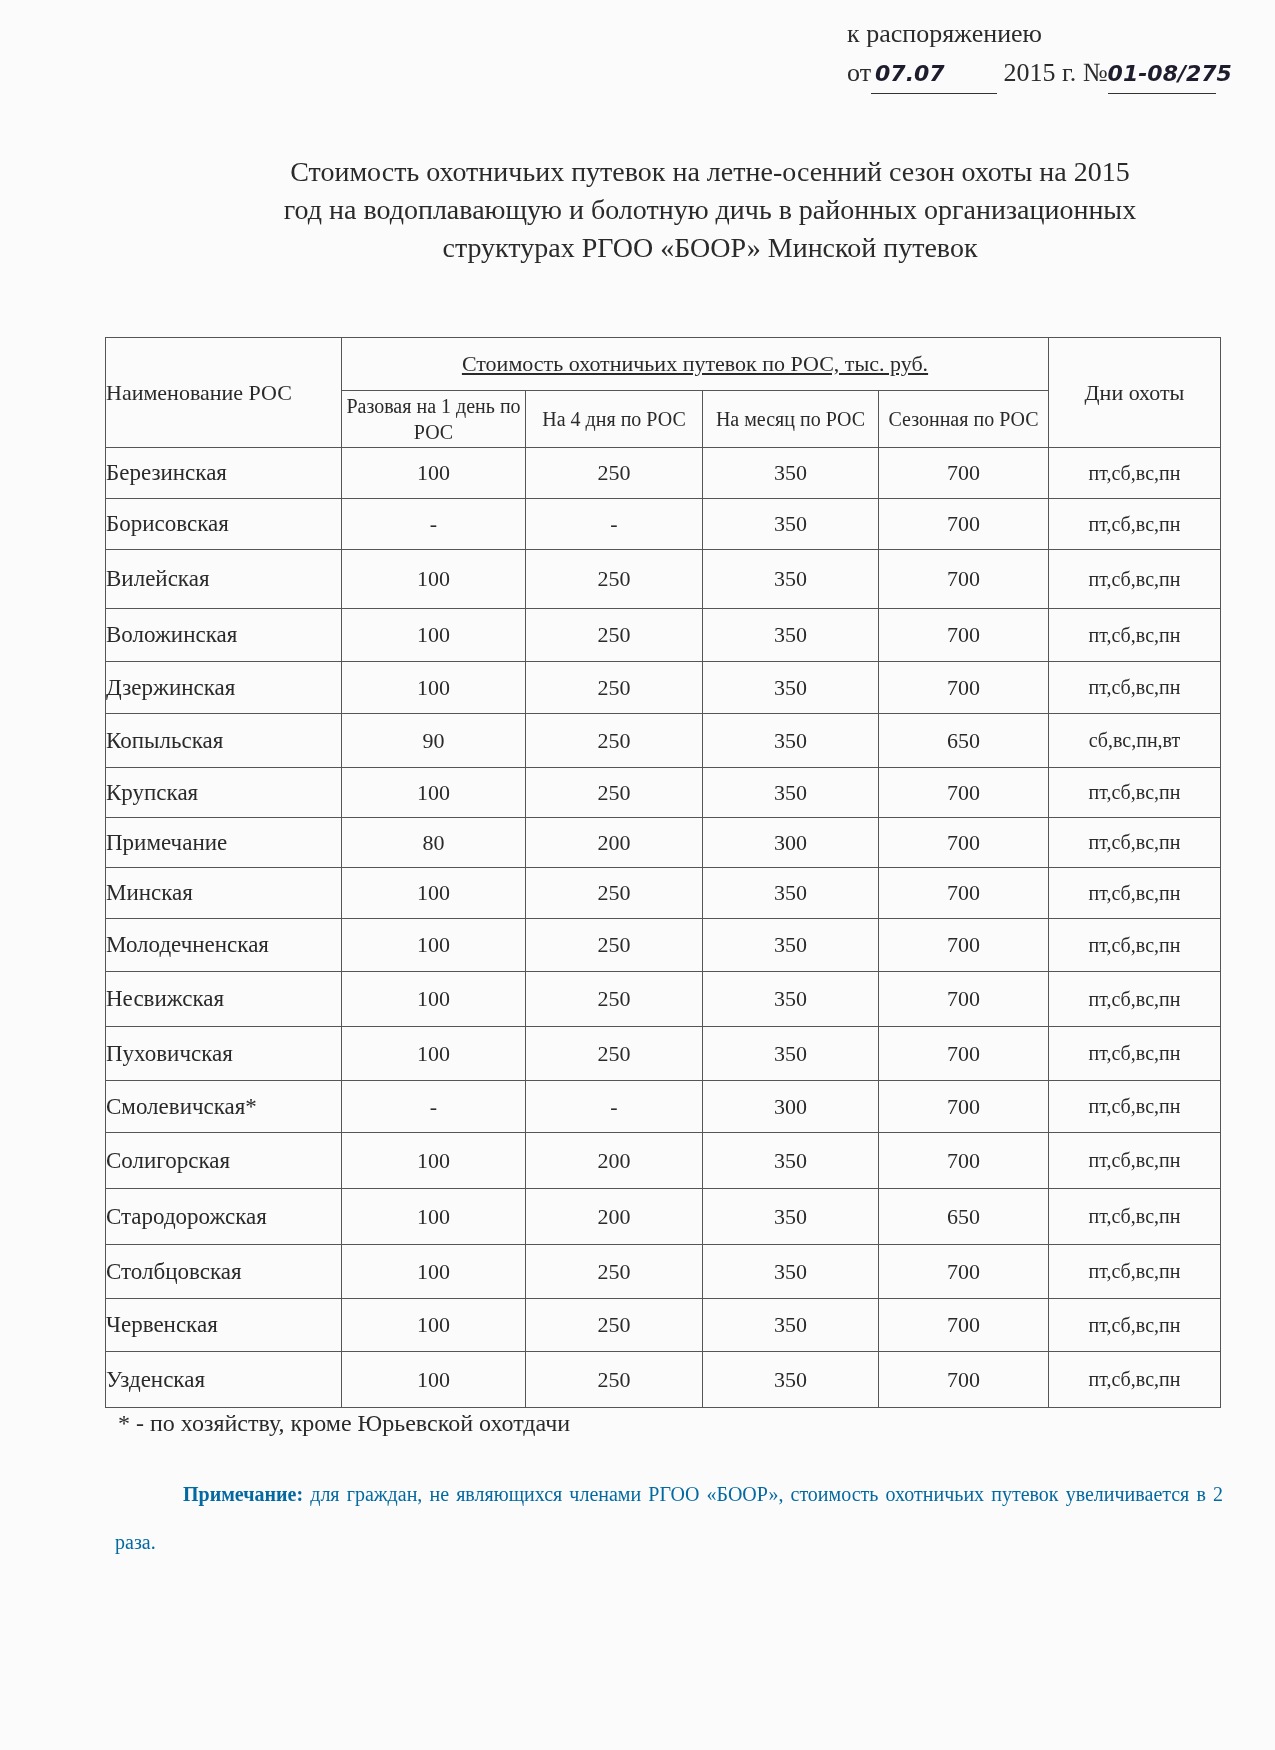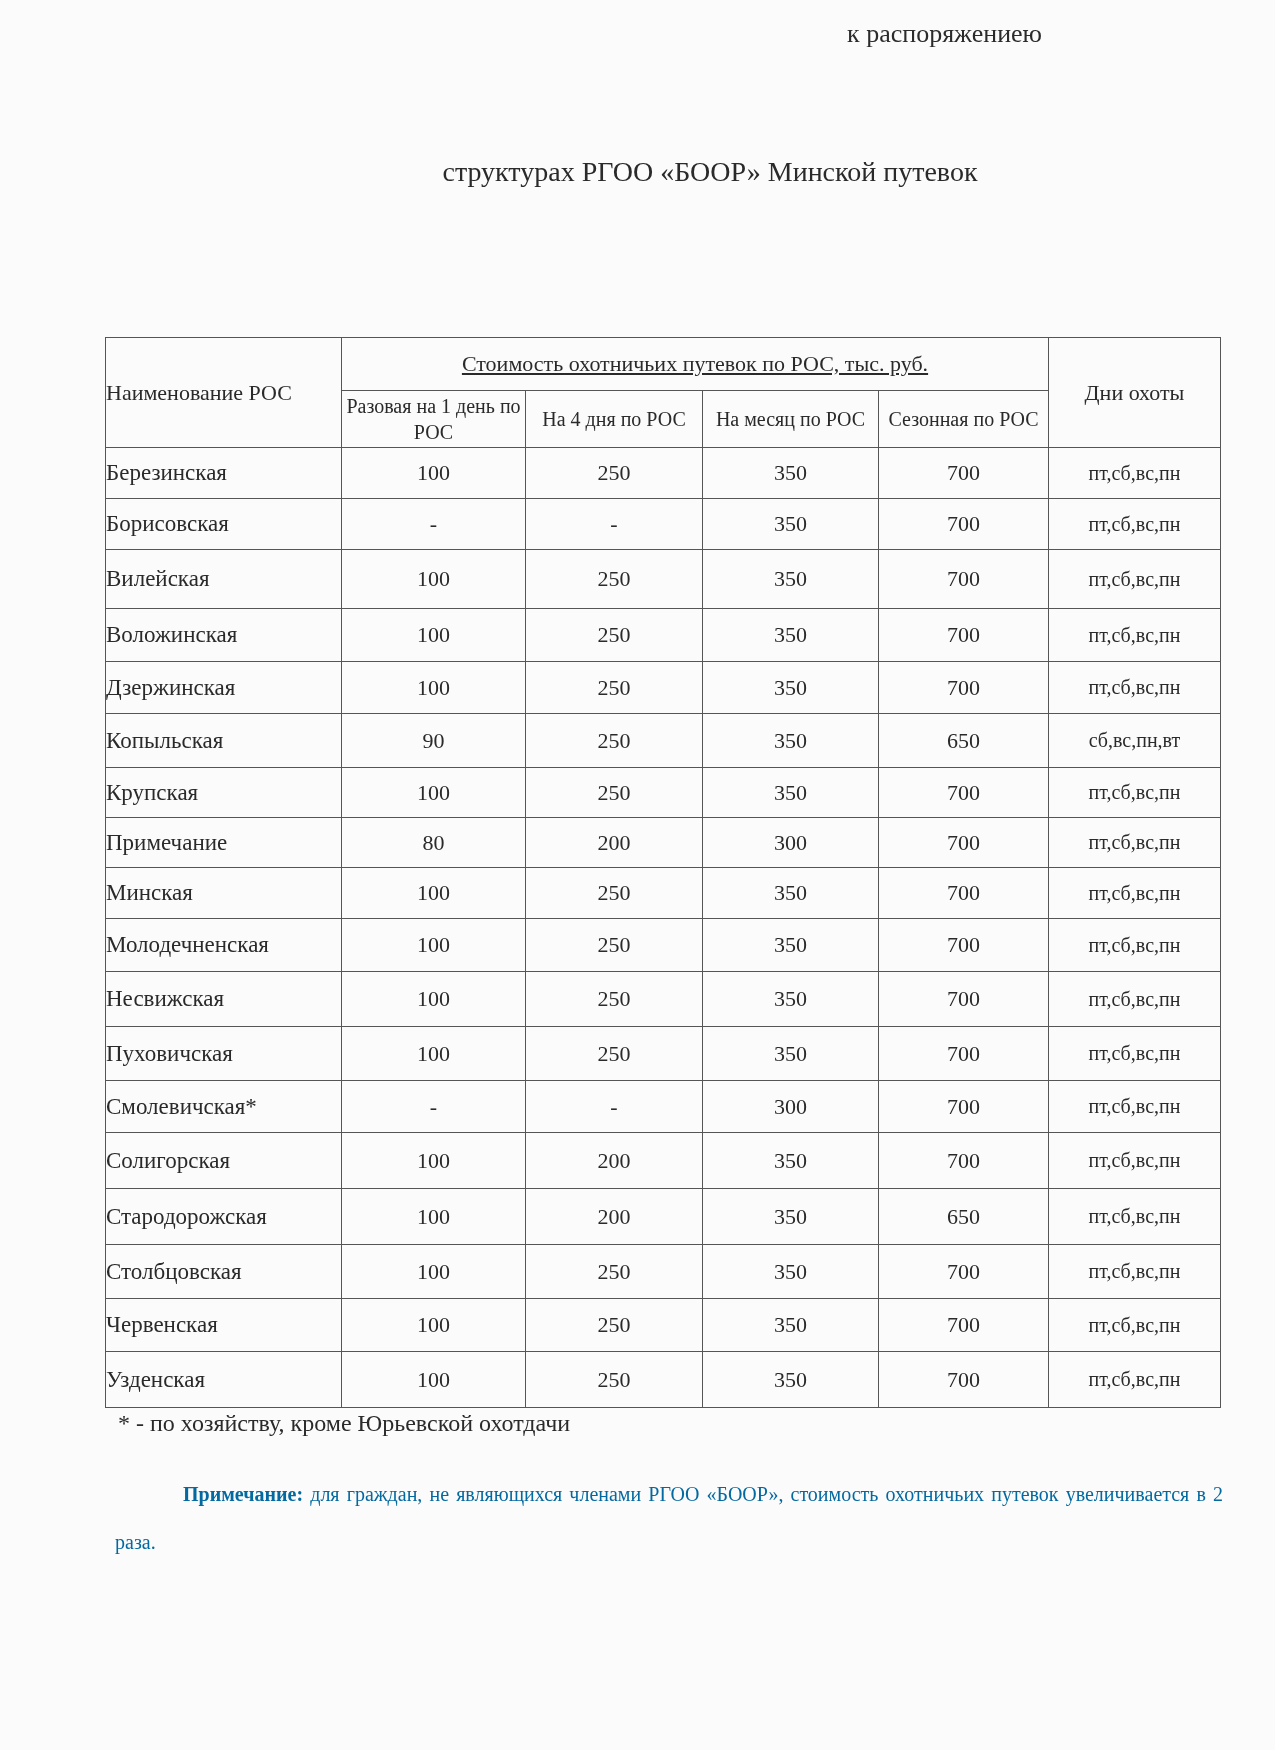--- a/index.html
+++ b/index.html
@@ -50,23 +50,29 @@
     font-size: 20px; line-height: 48px; text-align: justify; color: #0369a1;
   }
   .note .indent { display: inline-block; width: 68px; }
   .note b { font-weight: bold; }
 </style>
 </head>
 <body>
 
 <div class="approval">
   <div class="line">к распоряжениею</div>
+  <div class="line">
+    <span>от</span><span class="fill date hand">07.07</span>
+    <span>2015 г. №</span><span class="fill num hand">01-08/275</span>
+  </div>
 </div>
 
 <div class="title">
+  <div>Стоимость охотничьих путевок на летне-осенний сезон охоты на 2015</div>
+  <div>год на водоплавающую и болотную дичь в районных организационных</div>
   <div>структурах РГОО «БООР» Минской путевок</div>
 </div>
 
 <table class="grid">
   <colgroup>
     <col style="width:236px">
       <col style="width:184px">
       <col style="width:177px">
     <col style="width:176px">
       <col style="width:170px">

